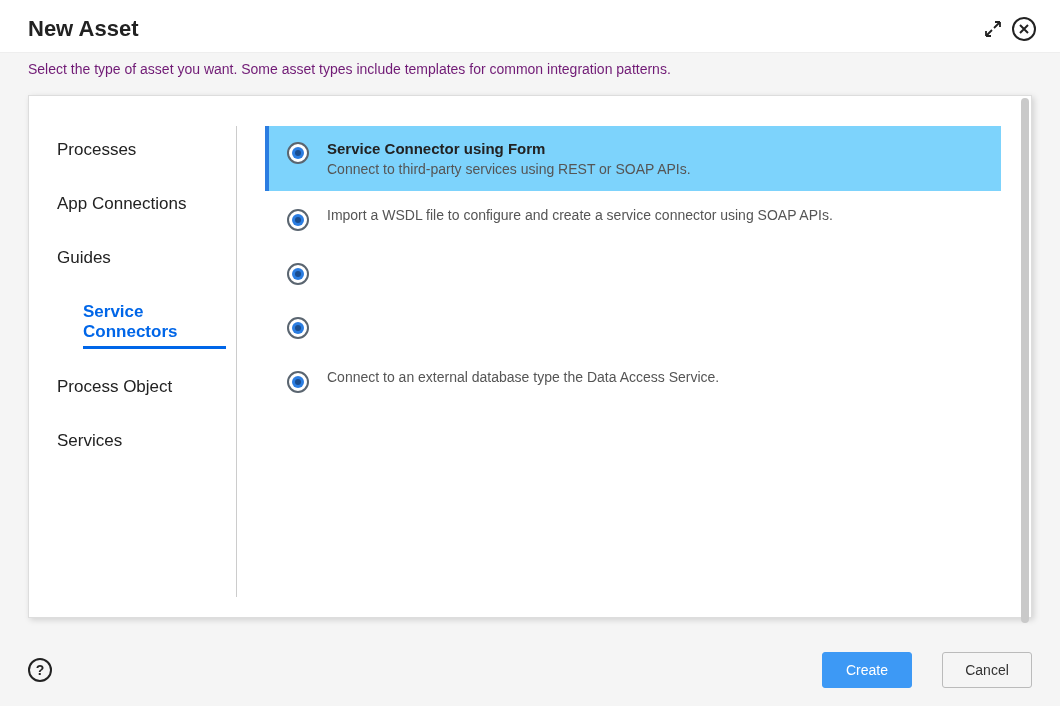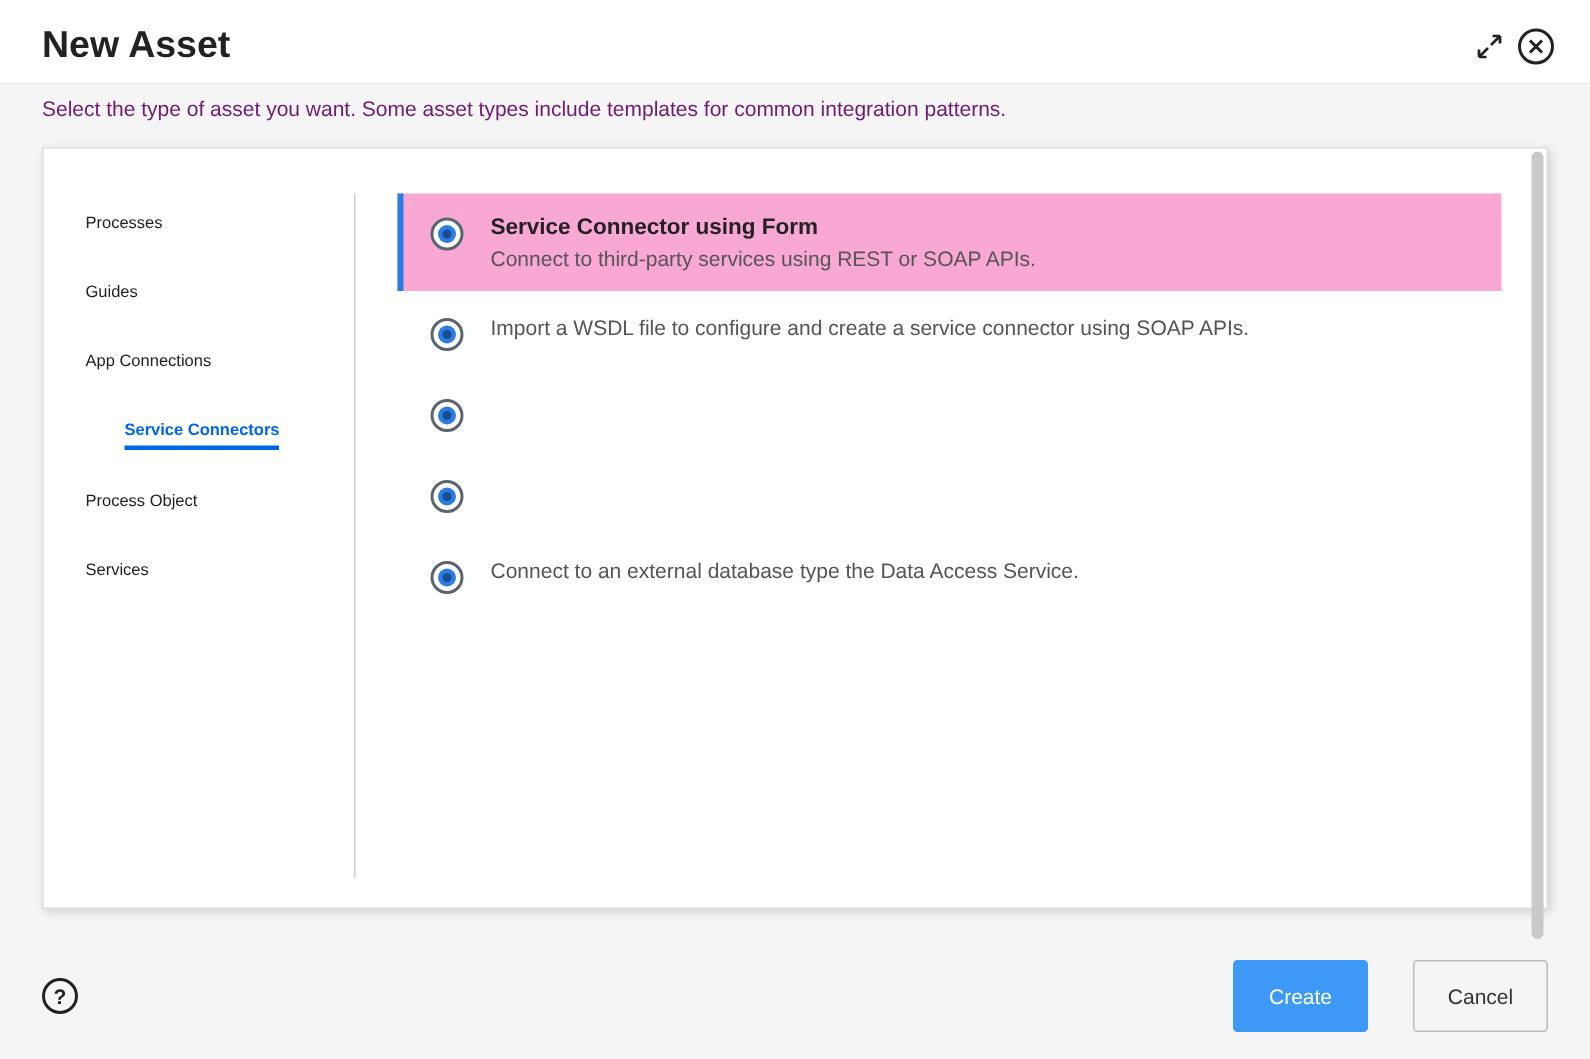--- a/index.html
+++ b/index.html
@@ -1,51 +1,51 @@
 <!DOCTYPE html>
 <html><head>
   <meta charset="utf-8">
   <style>
     * { box-sizing: border-box; margin: 0; padding: 0; }
     body { font-family: "Segoe UI", Arial, sans-serif; background: #fff; width: 1060px; height: 706px; overflow: hidden; }
     
     .dialog { width: 1060px; height: 706px; background: #fff; display: flex; flex-direction: column; }
     
     .header { display: flex; align-items: center; padding: 16px 24px 10px 28px; }
-    .header-title { font-size: 25px; font-weight: 600; color: #222; flex: 1; }
+    .header-title { font-size: 22px; font-weight: 600; color: #222; flex: 1; }
     .header-icons { display: flex; gap: 10px; align-items: center; }
     .expand-icon, .close-icon { cursor: pointer; display: flex; align-items: center; justify-content: center; }
     .close-icon { width: 24px; height: 24px; border: 2px solid #222; border-radius: 50%; }
     
     .subtitle { padding: 8px 28px 18px 28px; color: #701a75; font-size: 14px; background: #f5f5f5; border-top: 1px solid #eee;}
     
     .body-area { flex: 1; background: #f5f5f5; padding: 0 28px 20px 28px; display: flex; flex-direction: column; }
     
     .panel { flex: 1; background: #fff; border: 1px solid #ddd; box-shadow: 2px 2px 6px rgba(0,0,0,0.15); display: flex; position: relative; padding: 30px 20px 20px 28px; }
     
     .sidebar { width: 180px; border-right: 1px solid #ccc; padding-right: 10px; padding-top: 8px; }
-    .sidebar-item { font-size: 11px; color: #222; padding: 6px 0; margin-bottom: 22px; cursor: pointer; display: inline-block; }
+    .sidebar-item { font-size: 17px; color: #222; padding: 6px 0; margin-bottom: 22px; cursor: pointer; display: inline-block; }
     .sidebar-item.active { color: #0066e8; font-weight: 600; border-bottom: 3px solid #0066e8; padding-bottom: 4px; margin-left: 26px; }
     
     .content { flex: 1; padding-left: 28px; padding-right: 10px; }
     .option { display: flex; gap: 18px; padding: 14px 18px; margin-bottom: 2px; border-left: 4px solid transparent; cursor: pointer; align-items: flex-start; }
-    .option.selected { background: #f9a8d4; border-left: 4px solid #2b7de1; }
+    .option.selected { background: #7dd3fc; border-left: 4px solid #2b7de1; }
     .option-icon { width: 22px; height: 22px; border: 2px solid #5a6570; border-radius: 50%; display: flex; align-items: center; justify-content: center; flex-shrink: 0; margin-top: 2px; background: #fff; }
     .option-icon-inner { width: 12px; height: 12px; background: #2b7de1; border-radius: 50%; display: flex; align-items: center; justify-content: center; }
     .option-icon-inner::after { content: ""; width: 6px; height: 6px; background: #1a4d8f; border-radius: 50%; }
     .option-text { flex: 1; }
     .option-title { font-size: 15px; font-weight: 700; color: #222; margin-bottom: 4px; }
     .option-desc { font-size: 14px; color: #555; }
     
     .scroll-indicator { position: absolute; right: 2px; top: 2px; width: 8px; height: 525px; background: #c9c9c9; border-radius: 4px; }
     
     .footer { background: #f5f5f5; padding: 14px 28px 18px 28px; display: flex; align-items: center; }
     .help-icon { width: 24px; height: 24px; border: 2px solid #222; border-radius: 50%; display: flex; align-items: center; justify-content: center; font-size: 14px; font-weight: 700; cursor: pointer; color: #222; }
     .footer-buttons { margin-left: auto; display: flex; gap: 12px; }
-    .btn { min-width: 90px; height: 48px; border-radius: 3px; font-size: 14px; cursor: pointer; display: flex; align-items: center; justify-content: center; }
+    .btn { min-width: 90px; height: 36px; border-radius: 3px; font-size: 14px; cursor: pointer; display: flex; align-items: center; justify-content: center; }
     .btn-primary { background: #3d99f5; color: #fff; border: 1px solid #3d99f5; }
     .btn-secondary { background: #f5f5f5; color: #333; border: 1px solid #bbb; margin-left: 18px; }
   </style>
 </head>
 <body>
 
 <div class="dialog">
 
   <div class="header">
     <div class="header-title">New Asset</div>
@@ -64,22 +64,22 @@
     </div>
   </div>
 
   <div class="subtitle">Select the type of asset you want. Some asset types include templates for common integration patterns.</div>
 
   <div class="body-area">
     <div class="panel">
 
       <div class="sidebar">
         <div><span class="sidebar-item">Processes</span></div>
+        <div><span class="sidebar-item">App Connections</span></div>
         <div><span class="sidebar-item">Guides</span></div>
-        <div><span class="sidebar-item">App Connections</span></div>
         <div><span class="sidebar-item active">Service Connectors</span></div>
         <div><span class="sidebar-item">Process Object</span></div>
         <div><span class="sidebar-item">Services</span></div>
       </div>
 
       <div class="content">
         <div class="option selected">
           <div class="option-icon">
               <div class="option-icon-inner"></div>
             </div>

